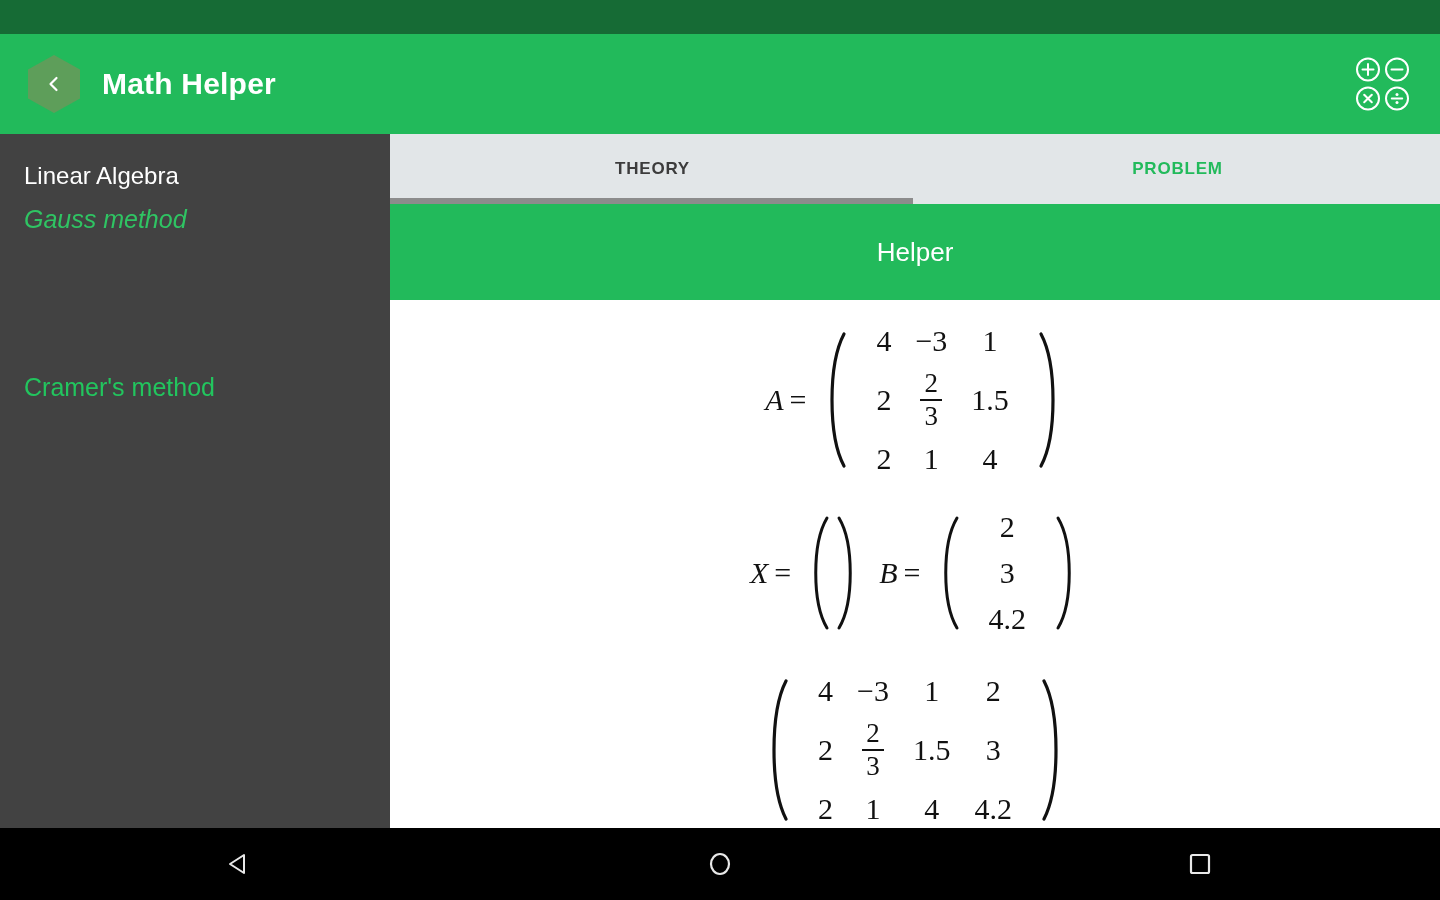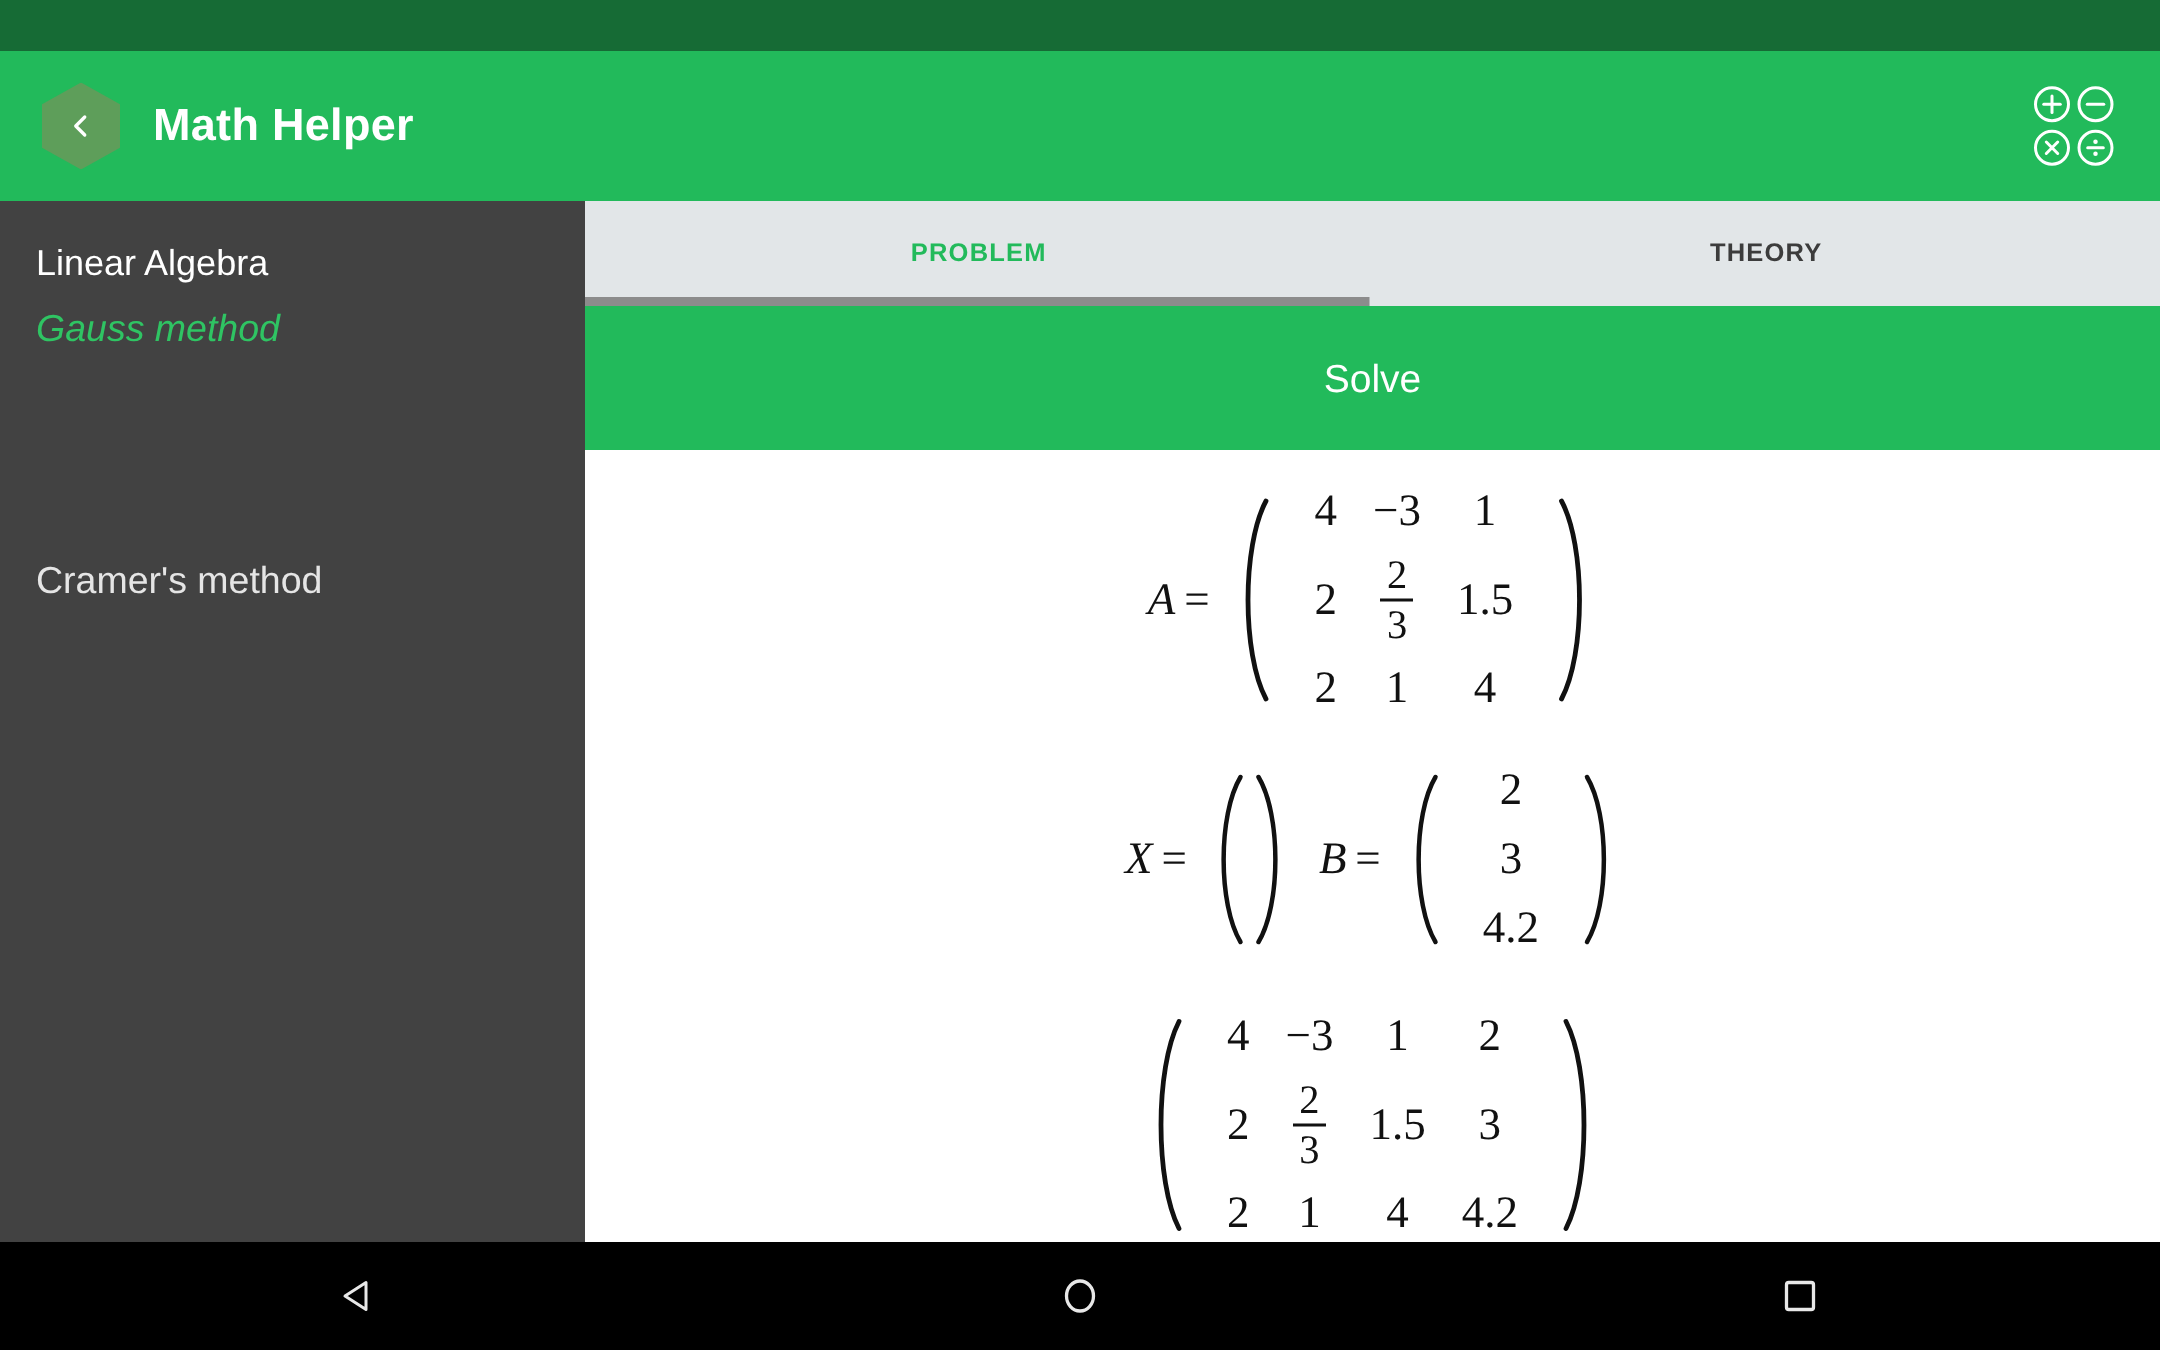--- a/index.html
+++ b/index.html
@@ -50,21 +50,21 @@
   
   .sidebar {
     position:absolute; top:134px; left:0; width:390px; height:694px;
     background:#424242;
     padding:28px 0 0 0;
   }
   .sidebar-section {
     color:#ffffff; font-size:24px; padding:0 24px; margin-bottom:4px;
   }
   .sidebar-item {
-    padding:10px 24px; font-size:25px; color:#e5e5e5; cursor:pointer;
+    padding:10px 24px; font-size:25px; color:#22c55e; cursor:pointer;
     line-height:1.2;
   }
   .sidebar-item.selected { color:#2FC463;font-style:italic; }
   .spacer-a { height:118px; }
   .spacer-b { height:112px; }
 
   
   .content {
     position:absolute; top:134px; left:390px; width:1050px; height:694px;
     background:#ffffff;
@@ -197,26 +197,26 @@
     <div class="sidebar-section">Linear Algebra</div>
     <div class="sidebar-item selected">Gauss method</div>
     <div class="spacer-a"></div>
     <div class="sidebar-item">Cramer's method</div>
     <div class="spacer-b"></div>
   </div>
 
   <div class="content">
 
     <div class="tab-bar">
+      <div class="tab">THEORY</div>
       <div class="tab active">PROBLEM</div>
-      <div class="tab">THEORY</div>
       <div class="tab-indicator"></div>
     </div>
 
-    <div class="solve-btn">Solve</div>
+    <div class="solve-btn">Helper</div>
 
     <div class="math-scroll">
 
       <div class="math-row block-mt-1">
         <span class="m-label">A</span>
         <span class="m-eq">=</span>
         <span class="paren">
           <svg width="30" height="140" viewBox="0 0 30 140">
             <path d="M24 4 C8 34, 8 106, 24 136" fill="none" stroke="#111" stroke-width="3.2" stroke-linecap="round"></path>
           </svg>

